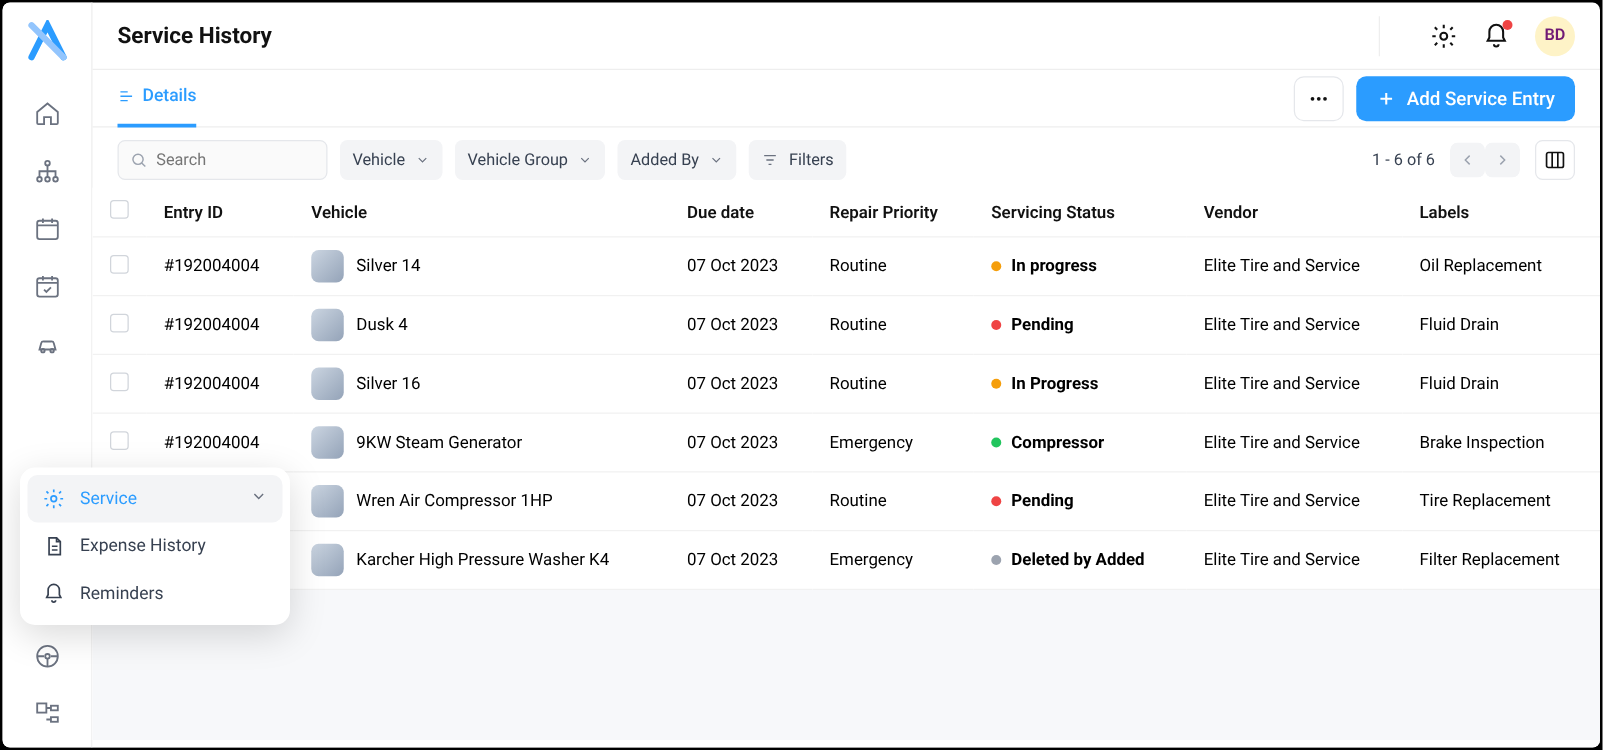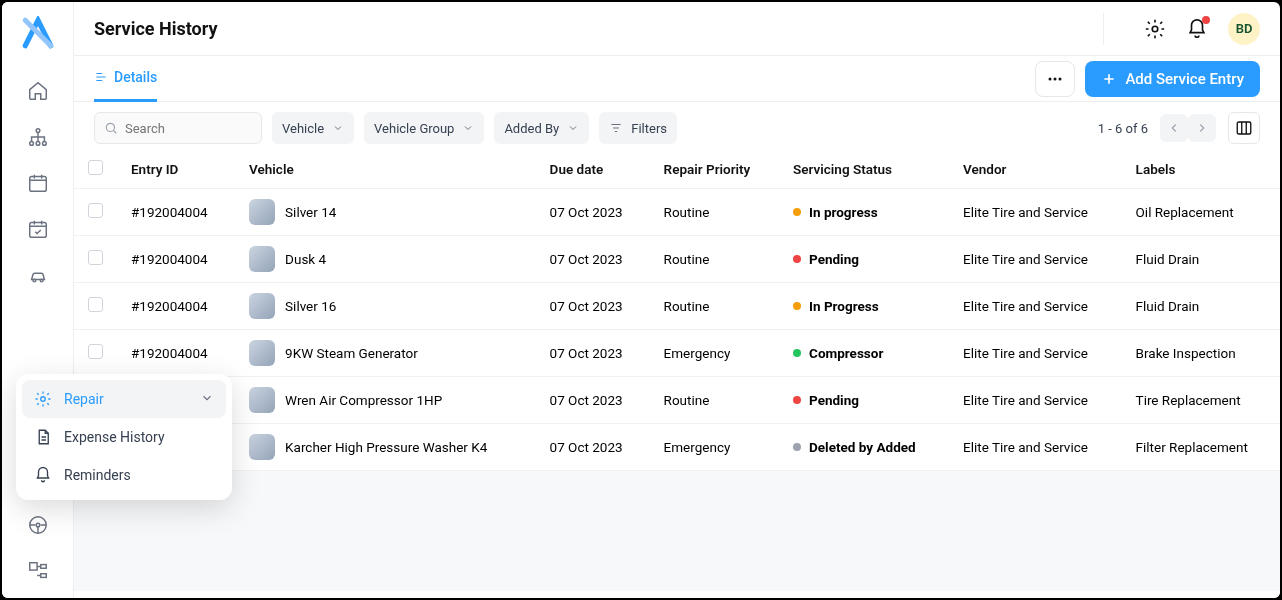--- a/index.html
+++ b/index.html
@@ -9,21 +9,21 @@
 .logo { width:34px; height:34px; display:flex; align-items:center; justify-content:center; margin-bottom:6px;}
 .side-icon { width:22px; height:22px; color:#6b7280; display:flex; align-items:center; justify-content:center; cursor:pointer; }
 .side-icon svg { width:22px; height:22px; }
 .main { flex:1; display:flex; flex-direction:column; }
 .topbar { height:54px; display:flex; align-items:center; padding:0 20px; border-bottom:1px solid #eee; }
 .page-title { font-size:18px; font-weight:700; color:#111; }
 .topbar-right { margin-left:auto; display:flex; align-items:center; gap:20px; }
 .topbar-divider { width:1px; height:32px; background:#eee; margin-right:20px; }
 .bell-wrap { position:relative; }
 .badge-dot { position:absolute; top:-2px; right:-2px; width:8px; height:8px; border-radius:50%; background:#ef4444; }
-.avatar { width:32px; height:32px; border-radius:50%; background:#fef3c7; color:#14532d; display:flex; align-items:center; justify-content:center; font-weight:600; font-size:13px; }
+.avatar { width:32px; height:32px; border-radius:50%; background:#fef3c7; color:#701a75; display:flex; align-items:center; justify-content:center; font-weight:600; font-size:13px; }
 .subbar { height:46px; display:flex; align-items:center; padding:0 20px; border-bottom:1px solid #eee; }
 .tab { display:flex; align-items:center; gap:6px; color:#2b9cff; font-weight:500; font-size:14px; height:46px; border-bottom:3px solid #2b9cff; }
 .subbar-actions { margin-left:auto; display:flex; gap:10px; }
 .icon-btn { width:40px; height:36px; border:1px solid #e5e7eb; border-radius:8px; display:flex; align-items:center; justify-content:center; cursor:pointer; background:#fff; }
 .primary-btn { height:36px; padding:0 16px; background:#2b9cff; color:#fff; border:none; border-radius:8px; display:flex; align-items:center; gap:8px; font-size:15px; font-weight:500; cursor:pointer;text-align:right; }
 .filterbar { display:flex; align-items:center; padding:10px 20px 6px; gap:10px; }
 .search-wrap { position:relative; width:168px; }
 .search-wrap svg { position:absolute; left:10px; top:50%; transform:translateY(-50%); }
 .search-input { width:100%; height:32px; border:1px solid #e5e7eb; border-radius:6px; padding:0 10px 0 30px; font-size:13px; background:#fafafa; }
 .pill { height:32px; background:#f3f4f6; border-radius:6px; display:flex; align-items:center; padding:0 10px; gap:8px; font-size:13px; color:#374151; cursor:pointer; }
@@ -358,21 +358,21 @@
       <div class="ts-area"></div>
     </div>
   </div>
 
   <div class="popup">
     <div class="popup-item active">
       <svg width="18" height="18" viewBox="0 0 24 24" fill="none" stroke="currentColor" stroke-width="1.8">
           <circle cx="12" cy="12" r="3"></circle>
           <path d="M12 2v3M12 19v3M4.2 4.2l2.1 2.1M17.7 17.7l2.1 2.1M2 12h3M19 12h3M4.2 19.8l2.1-2.1M17.7 6.3l2.1-2.1"></path>
         </svg>
-      <span>Repair</span>
+      <span>Service</span>
       <span class="chev"><svg width="14" height="14" viewBox="0 0 24 24" fill="none" stroke="currentColor" stroke-width="2">
             <path d="M6 9l6 6 6-6"></path>
           </svg></span>
     </div>
     <div class="popup-item">
       <svg width="18" height="18" viewBox="0 0 24 24" fill="none" stroke="currentColor" stroke-width="1.8">
           <path d="M7 3h8l4 4v14H7z"></path>
           <path d="M15 3v4h4M10 12h6M10 16h6"></path>
         </svg>
       <span>Expense History</span>

